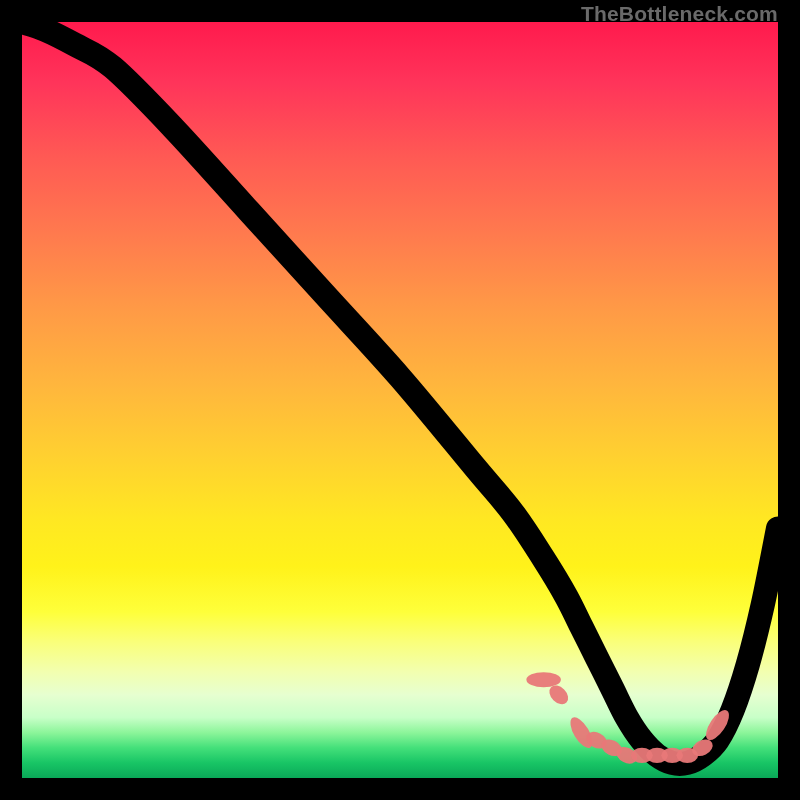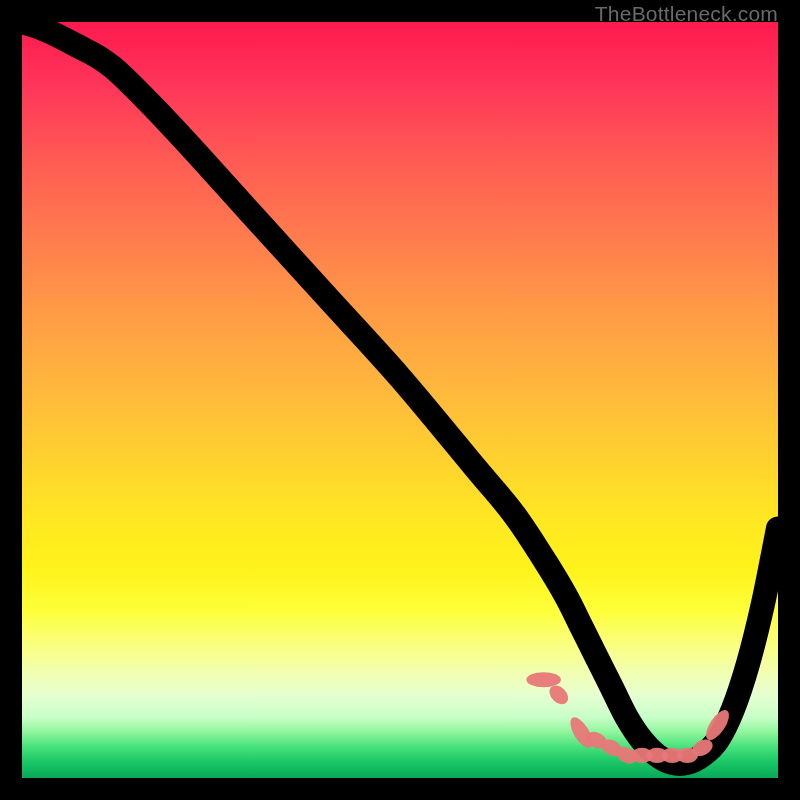--- a/index.html
+++ b/index.html
@@ -50,21 +50,21 @@
     width: 100%;
     height: 100%;
     overflow: visible;
   }
   .watermark {
     position: absolute;
     right: 22px;
     top: 2px;
     color: #6a6a6a;
     font-size: 21px;
-    font-weight: 400;
+    font-weight: 700;
     letter-spacing: 0.2px;
     user-select: none;
   }
   .curve {
     fill: none;
     stroke: #000;
     stroke-width: 3.2;
     stroke-linejoin: round;
     stroke-linecap: round;
   }

